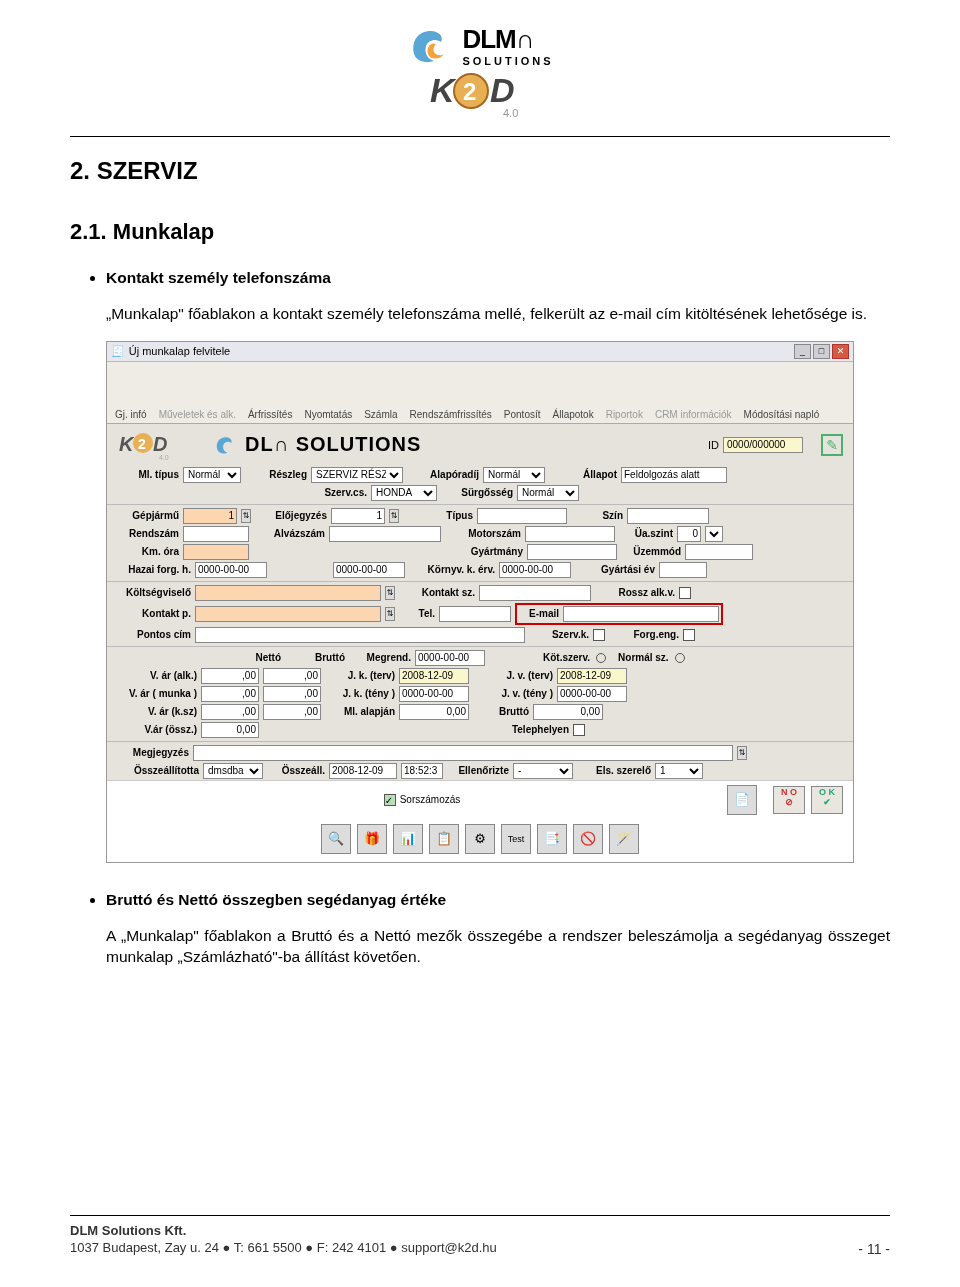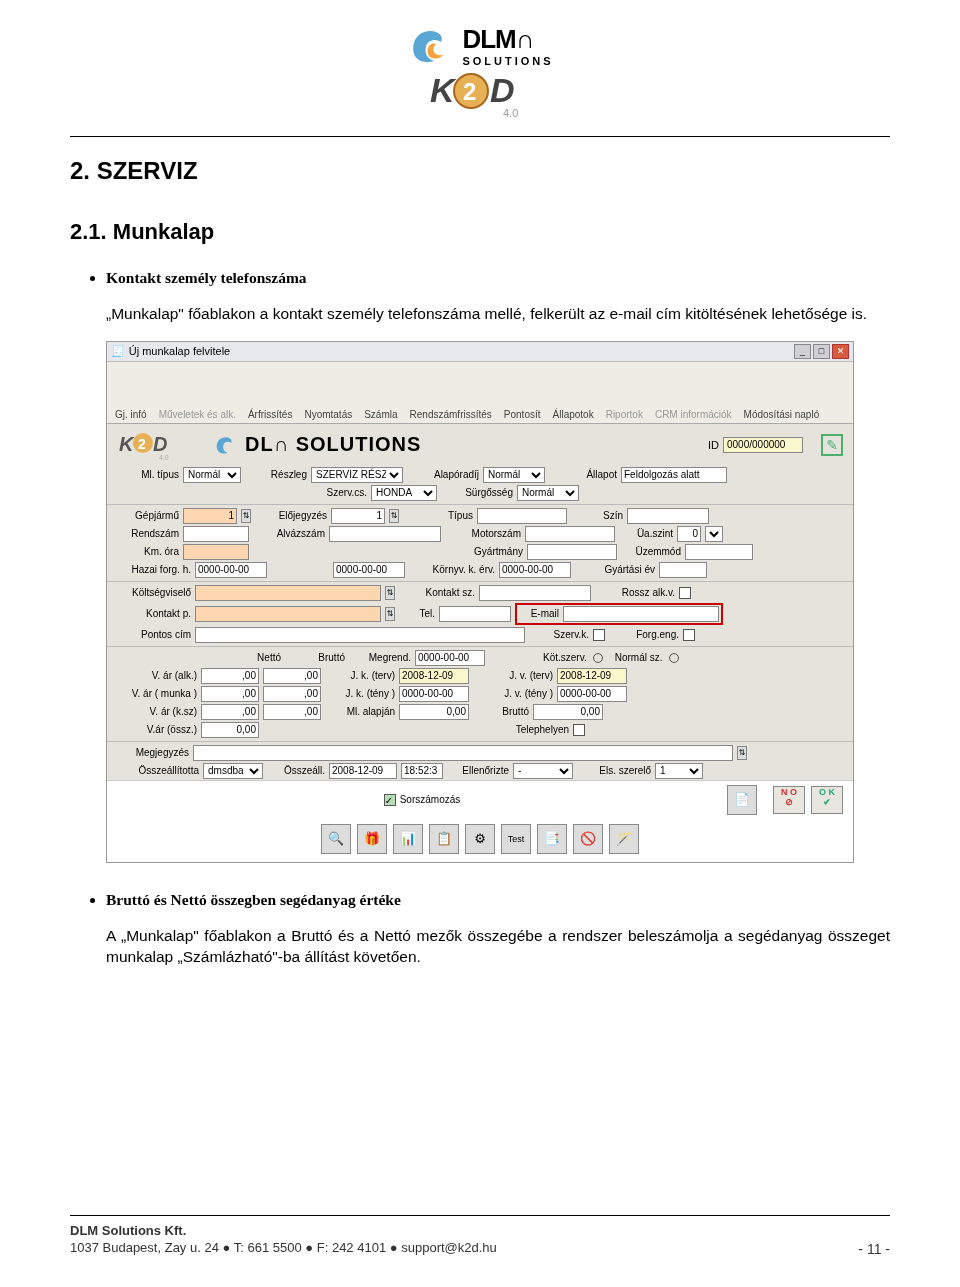--- a/index.html
+++ b/index.html
@@ -24,21 +24,21 @@
   .logo-right { width: 110px; height: 55px; }
   hr.rule { border: none; border-top: 1.5px solid #000; margin: 0 70px; }
 
   .content {
     padding: 20px 70px 0 70px;
     font-size: 15.5px;
     color: #000;
   }
   .h1 { font-size: 24px; font-weight: bold; margin-bottom: 34px; }
   .h2 { font-size: 22px; font-weight: bold; margin-bottom: 24px; }
-  ul.bullet { list-style: disc; padding-left: 36px; margin-bottom: 16px; font-family: Liberation Serif, serif; }
+  ul.bullet { list-style: disc; padding-left: 36px; margin-bottom: 16px; }
   ul.bullet li { font-weight: bold; font-size: 15.5px; margin-bottom: 10px; }
   p.body { margin: 0 0 16px 36px; text-align: justify; line-height: 1.4; }
 
   
   .app-window {
     margin: 10px 36px 28px 36px;
     border: 1px solid #999;
     background: #e6e3dc;
     font-size: 10px;
     color: #000;
@@ -63,21 +63,21 @@
   .inp { height: 16px; border: 1px solid #888; background: #fff; font-size: 10px; padding: 0 2px; }
   .inp.peach { background: #fbd6b0; }
   .inp.yellow { background: #faf7cc; }
   .spin { display:inline-block; width:10px; height:14px; border:1px solid #888; background:#ddd; font-size:8px; text-align:center; line-height:12px; }
   .chk { width:12px; height:12px; border:1px solid #555; background:#fff; display:inline-block; vertical-align:middle; }
   .rad { width:10px; height:10px; border:1px solid #555; border-radius:50%; display:inline-block; vertical-align:middle; margin-left:2px; }
 
   .emailrow { border: 2px solid #c00; padding:1px 2px; display:flex; align-items:center; gap:4px; }
 
   .row { display:flex; align-items:center; gap:4px; padding: 1px 6px; font-size:10px; }
-  .row .lbl2 { text-align:right; font-weight:normal; }
+  .row .lbl2 { text-align:right; font-weight:bold; }
 
   .sorsz { display:flex; align-items:center; gap:4px; padding:4px 0 4px 200px; font-size:10px; }
   .iconrow { display:flex; justify-content:center; gap:6px; padding:5px 0 8px 0; }
   .ibtn { width:30px; height:30px; border:1px solid #888; background:#ddd; display:flex; align-items:center; justify-content:center; font-size:13px; }
   .ok { width:32px; height:28px; border:1px solid #888; background:#e8e6df; color:#2a7; font-size:9px; font-weight:bold; text-align:center; }
   .no { width:32px; height:28px; border:1px solid #888; background:#e8e6df; color:#c33; font-size:9px; font-weight:bold; text-align:center; }
 
   select.sel { height:16px; border:1px solid #888; font-size:10px; background:#fff; }
 
   .page-footer {

